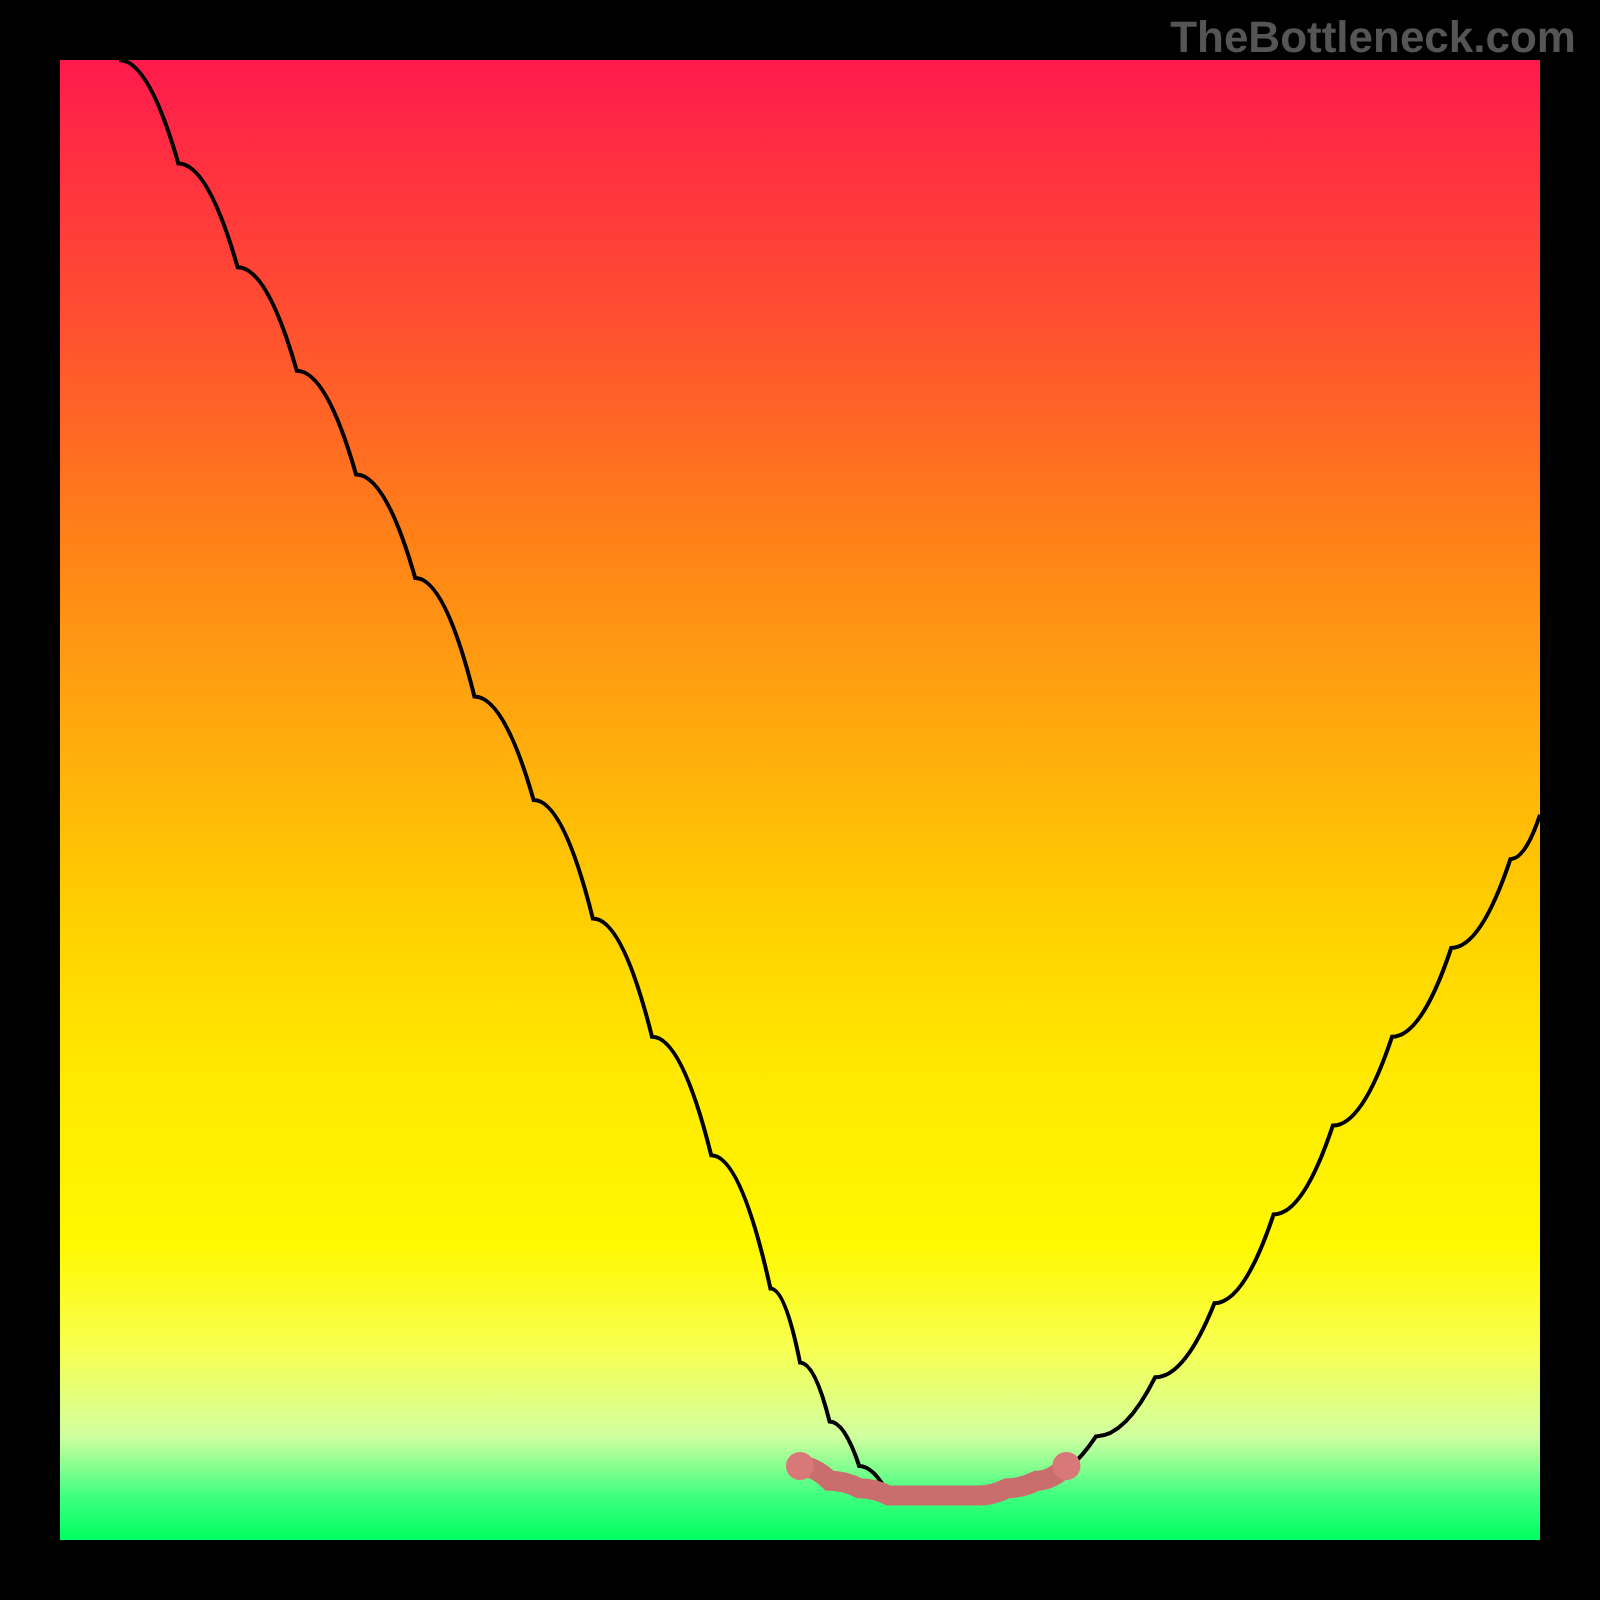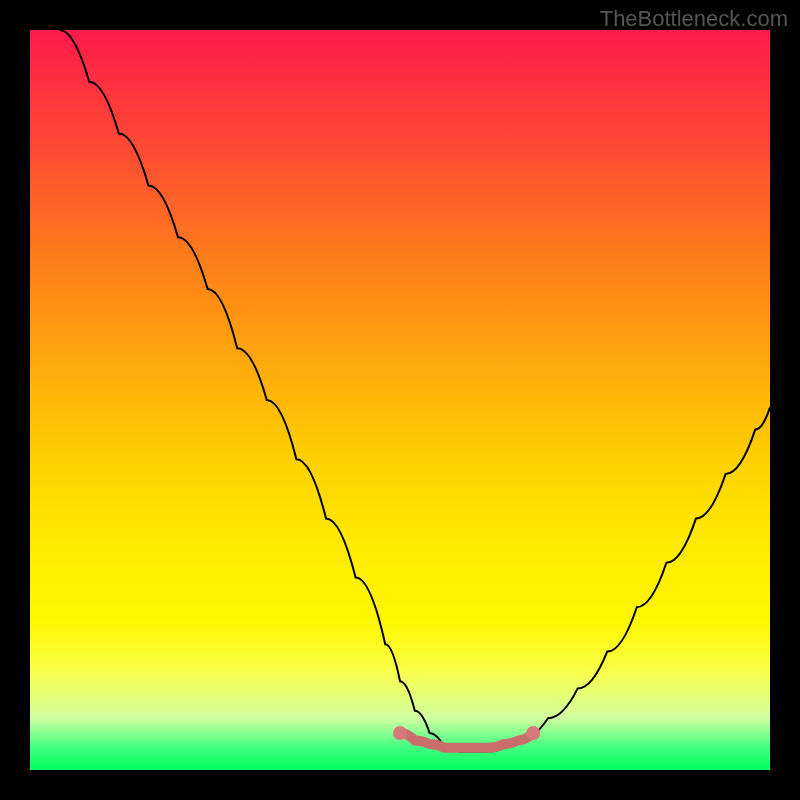--- a/index.html
+++ b/index.html
@@ -10,21 +10,21 @@
     background: #000;
     position: relative;
     font-family: Arial, sans-serif;
   }
   .watermark {
     position: absolute;
     top: 6px;
     right: 12px;
     color: #555;
     font-size: 22px;
-    font-weight: 400;
+    font-weight: 700;
     z-index: 10;
   }
   .plot-area {
     position: absolute;
     left: 30px;
     top: 30px;
     width: 740px;
     height: 740px;
     overflow: hidden;
   }

